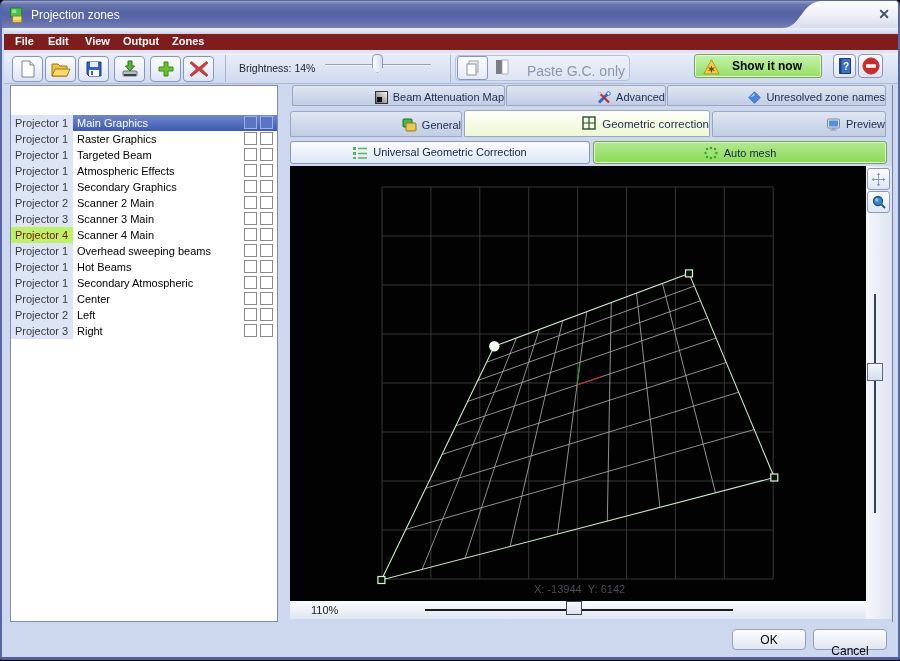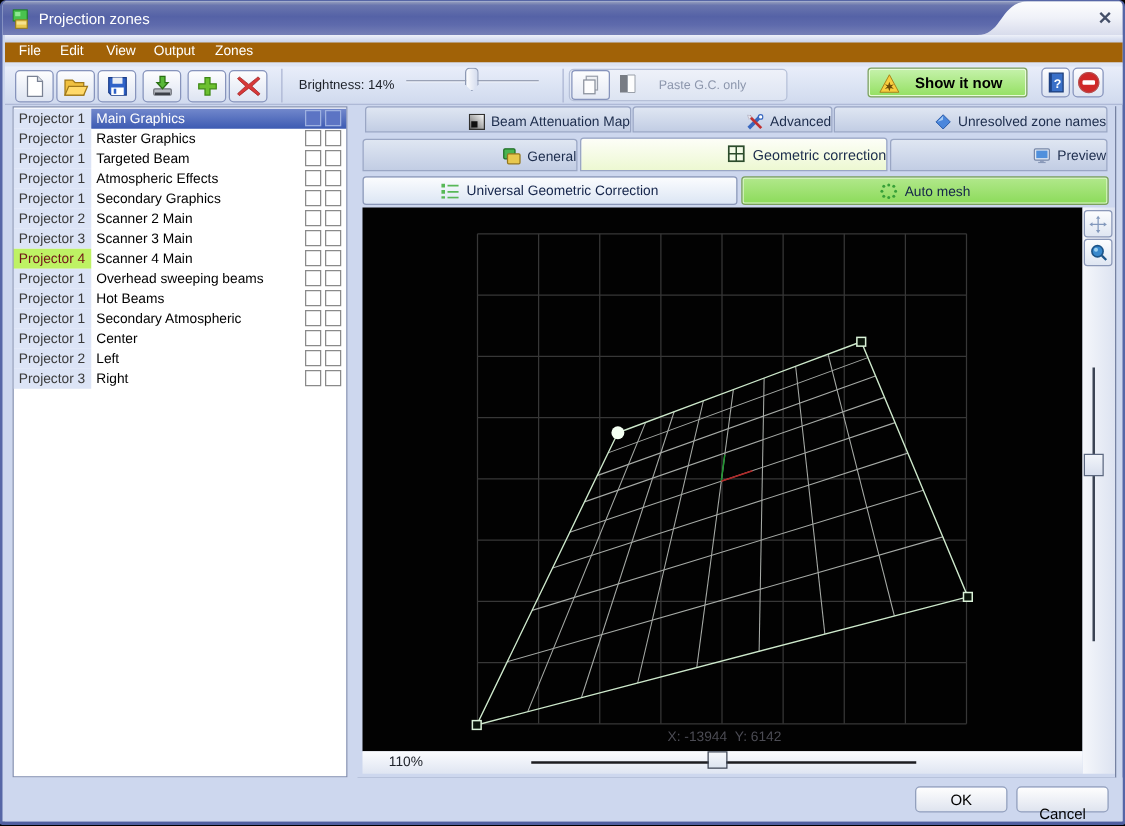--- a/index.html
+++ b/index.html
@@ -11,33 +11,33 @@
 
 .title{position:absolute;left:0;top:0;width:900px;height:27px;
   background:linear-gradient(#9aa3c0 0%,#6a76ae 12%,#5562a6 45%,#5e6aac 70%,#7680b6 100%);}
 .title .cap{position:absolute;right:0;top:0;height:27px;width:180px;}
 .title .txt{position:absolute;left:29px;top:7px;color:#fff;font-size:12px;}
 .closex{position:absolute;right:8px;top:5px;width:20px;height:17px;color:#444f68;
   font-size:14px;font-weight:bold;text-align:center;line-height:17px;}
 
 .mstrip1{position:absolute;left:2px;top:27px;width:896px;height:6px;
   background:linear-gradient(#eef1f9,#c9d2ea);}
-.menubar{position:absolute;left:2px;top:33px;width:896px;height:16px;background:#a16207;}
+.menubar{position:absolute;left:2px;top:33px;width:896px;height:16px;background:#7f1d1d;font-weight:bold;}
 .menubar span{color:#fff;font-size:11px;position:absolute;top:1px;}
 .mstrip2{position:absolute;left:2px;top:49px;width:896px;height:3px;background:#dde4f4;}
 
 .toolbar{position:absolute;left:2px;top:52px;width:896px;height:31px;
   background:linear-gradient(#e9eefa,#d0daee);border-bottom:1px solid #aeb9d6;}
 .tbtn{position:absolute;top:3px;width:31px;height:26px;border:1px solid #8794bc;
   border-radius:4px;background:linear-gradient(#fdfdfe,#dde4f2);}
 .tbtn svg{position:absolute;left:50%;top:50%;transform:translate(-50%,-50%);}
 
 .listpanel{position:absolute;left:8px;top:84px;width:268px;height:537px;
   background:#fff;border:1px solid #7f8caf;}
-.row{position:absolute;left:0;width:266px;height:16px;font-size:11px;}
+.row{position:absolute;left:0;width:266px;height:16px;font-size:11px;margin-top:28px;}
 .pcol{position:absolute;left:0;top:0;width:62px;height:16px;background:#dce4f6;
   color:#3a3a3a;padding:2px 0 0 4px;}
 .zcol{position:absolute;left:66px;top:0;width:200px;height:16px;color:#000;padding:2px 0 0 0px;}
 .cb{position:absolute;top:1px;width:13px;height:13px;background:#fff;border:1px solid #8a8a8a;}
 .cb.c1{left:233px;}.cb.c2{left:249px;}
 
 .footer{position:absolute;left:2px;top:621px;width:896px;height:37px;background:#cdd7ee;}
 .btn{position:absolute;border:1px solid #93a0bd;border-radius:4px;
   background:linear-gradient(#fefefe,#dfe4ef);font-size:12px;color:#000;text-align:center;}
 
@@ -133,21 +133,21 @@
       <svg style="position:absolute;left:7px;top:3px" width="16" height="17" viewBox="0 0 16 17">
         <rect x="4" y="1" width="9" height="11" fill="#eef0f4" stroke="#9aa0ac"></rect>
         <rect x="2" y="4" width="9" height="11" fill="#fdfdfe" stroke="#8a909c"></rect>
         </svg>
       </div>
     <div style="position:absolute;left:490px;top:5px;width:17px;height:19px">
       <svg width="17" height="19" viewBox="0 0 17 19">
         <path d="M2,2 L8,2 L8,16 L2,16 Z" fill="#787c84"></path>
         <path d="M8,2 L14,2 L14,16 L8,16 Z" fill="#fdfdfd" stroke="#9aa0aa" stroke-width="0.8"></path>
         </svg></div>
-    <div style="position:absolute;left:523px;top:10px;font-size:10px;color:#8c96ac">Paste G.C. only</div>
+    <div style="position:absolute;left:523px;top:10px;font-size:14px;color:#8c96ac">Paste G.C. only</div>
     <div style="position:absolute;left:690px;top:1px;width:128px;height:24px;border:1px solid #7ba05c;border-radius:3px;background:linear-gradient(#c6f2ac,#94e062);box-shadow:inset 0 0 0 1px #e8fbd8">
       <svg style="position:absolute;left:7px;top:4px" width="19" height="16" viewBox="0 0 21 20">
         <path d="M10.5,1 L20,18.5 L1,18.5 Z" fill="#f8cd3e" stroke="#a8831a"></path>
         <path d="M10.5,8 l1.2,3.4 l3.4,-1 l-2.6,2.4 l2.6,2.4 l-3.4,-1 l-1.2,3.4 l-1.2,-3.4 l-3.4,1 l2.6,-2.4 l-2.6,-2.4 l3.4,1 Z" fill="#6a4a08"></path>
         </svg>
       <div style="position:absolute;left:37px;top:4px;font-size:12px;font-weight:bold;color:#000">Show it now</div>
     </div>
     <div class="tbtn" style="left:829px;top:1px;width:23px;height:24px">
         <svg width="15" height="17" viewBox="0 0 15 17">
       <path d="M2,1 L13,1 L13,16 L2,16 Z" fill="#3a70c8" stroke="#1c3c78"></path>

